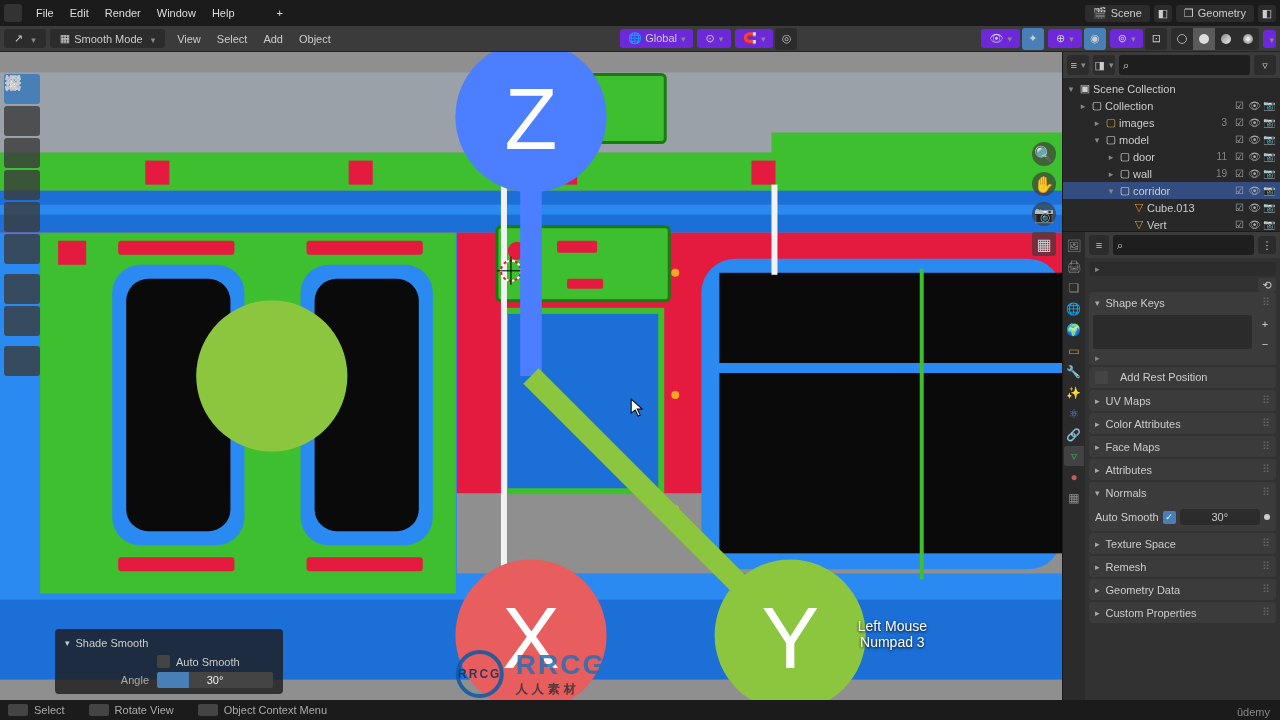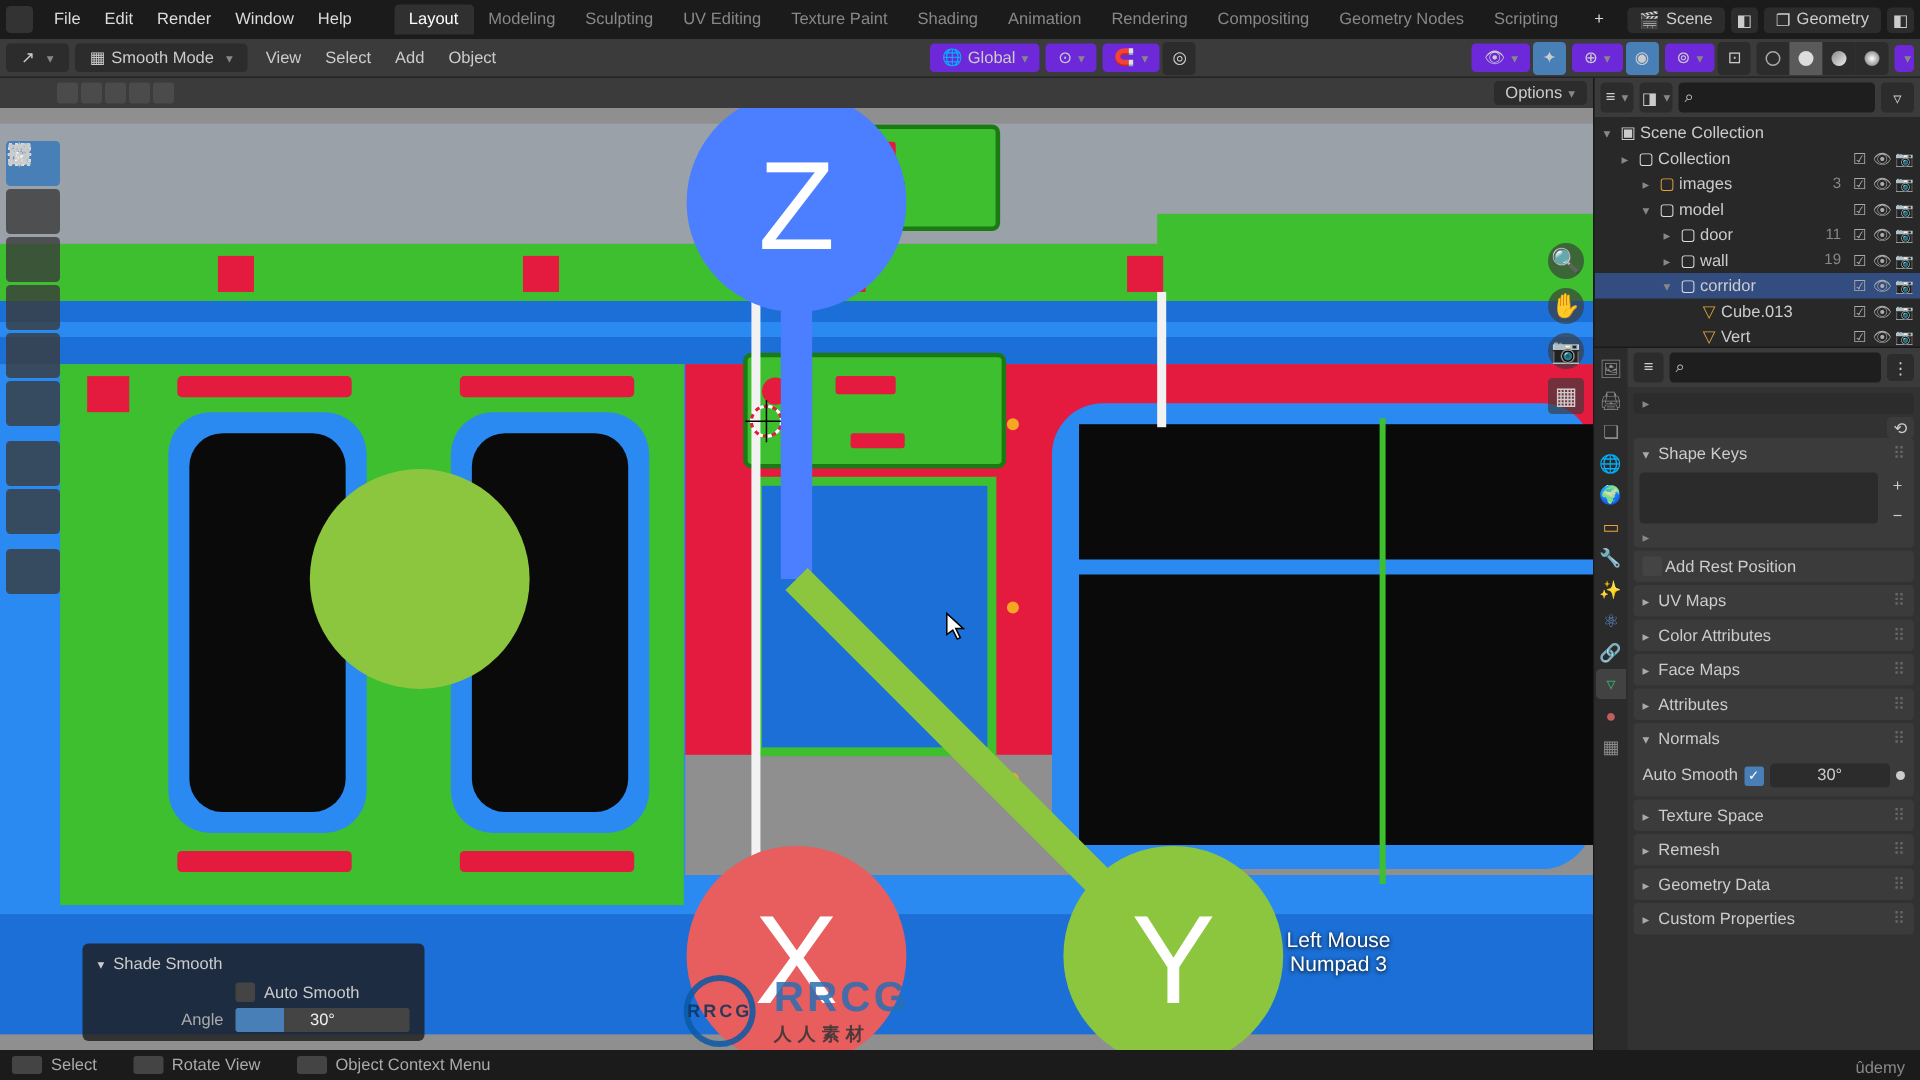--- a/index.html
+++ b/index.html
@@ -97,21 +97,21 @@
   .panel .ph .arr { font-size:9px; color:#aaa; }
   .panel .ph .drag { margin-left:auto; color:#666; }
   .panel .pbody { padding:4px 6px; }
   .panel.listbox .pbody { background:#2b2b2b; height:34px; border-radius:3px; margin:2px 24px 2px 4px; position:relative; }
   .add-btn { position:absolute; right:-22px; top:0; width:18px; height:18px; background:#3b3b3b; border-radius:3px; display:flex; align-items:center; justify-content:center; cursor:pointer; }
   .row-inline { display:flex; align-items:center; gap:4px; padding:2px 0; }
   .row-inline .lbl { flex:0 0 auto; }
   .row-inline .chk { width:13px; height:13px; background:#487fb6; border-radius:2px; display:flex; align-items:center; justify-content:center; color:#fff; font-size:9px; }
   .row-inline .num { flex:1; background:#2c2c2c; border-radius:3px; text-align:center; padding:2px 0; }
   .row-inline .dot { width:6px; height:6px; border-radius:50%; background:#ccc; }
-  .restpos { display:flex; align-items:center; gap:2px; padding:2px 0; }
+  .restpos { display:flex; gap:12px; padding:2px 0; }
   .restpos .chk2 { width:13px; height:13px; background:#444; border-radius:2px; }
   
   
   .status { position:absolute; left:0; right:0; bottom:0; height:20px; background:#1b1b1b; display:flex; align-items:center; font-size:11px; color:#aaa; padding:0 8px; }
   .status .sitem { display:flex; align-items:center; gap:6px; margin-right:24px; }
   .status .sicon { width:20px; height:12px; background:#444; border-radius:2px; }
   .udemy { position:absolute; right:10px; bottom:2px; color:#888; font-size:11px; z-index:5; }
   
   
   .tri-down::after { content:'▾'; margin-left:4px; font-size:9px; color:#888; }
@@ -121,33 +121,20 @@
 <body>
 
 <div class="topbar">
   <div class="logo"></div>
   <div class="menu-item">File</div>
   <div class="menu-item">Edit</div>
   <div class="menu-item">Render</div>
   <div class="menu-item">Window</div>
   <div class="menu-item">Help</div>
   <div style="width:20px"></div>
-  <div id="ws-tabs" style="display:flex">
-      <div class="workspace-tab active">Layout</div>
-      <div class="workspace-tab">Modeling</div>
-      <div class="workspace-tab">Sculpting</div>
-      <div class="workspace-tab">UV Editing</div>
-      <div class="workspace-tab">Texture Paint</div>
-      <div class="workspace-tab">Shading</div>
-      <div class="workspace-tab">Animation</div>
-      <div class="workspace-tab">Rendering</div>
-      <div class="workspace-tab">Compositing</div>
-      <div class="workspace-tab">Geometry Nodes</div>
-      <div class="workspace-tab">Scripting</div>
-    </div>
   <div style="width:6px"></div>
   <div class="menu-item">+</div>
   <div class="spacer"></div>
   <div class="right-group">
     <div class="scene-box">
         <span>🎬</span>
         <span>Scene</span>
       </div>
     <div class="scene-box" style="width:18px;justify-content:center">◧</div>
     <div class="scene-box">
@@ -204,30 +191,20 @@
       </div>
     <div class="shade-btn">
         <span class="circle" style="background:radial-gradient(#fff,#666)"></span>
       </div>
   </div>
   <div class="pill tri-down" style="padding:3px 2px"></div>
 </div>
 
 <div class="main">
   <div class="viewport-col">
-    <div class="viewport-toolbar">
-      <div class="sel-modes" style="margin-left:34px">
-        <div class="sm"></div>
-        <div class="sm"></div>
-        <div class="sm"></div>
-        <div class="sm"></div>
-        <div class="sm"></div>
-      </div>
-      <div class="options-pill tri-down">Options</div>
-    </div>
 
     <div class="viewport">
 
       <svg viewBox="0 0 1060 606">
 
         <rect x="0" y="0" width="1060" height="80" fill="#9aa1a8"></rect>
 
         <rect x="0" y="80" width="770" height="38" fill="#3dbf2f"></rect>
         <rect x="770" y="60" width="290" height="60" fill="#3dbf2f"></rect>
 

